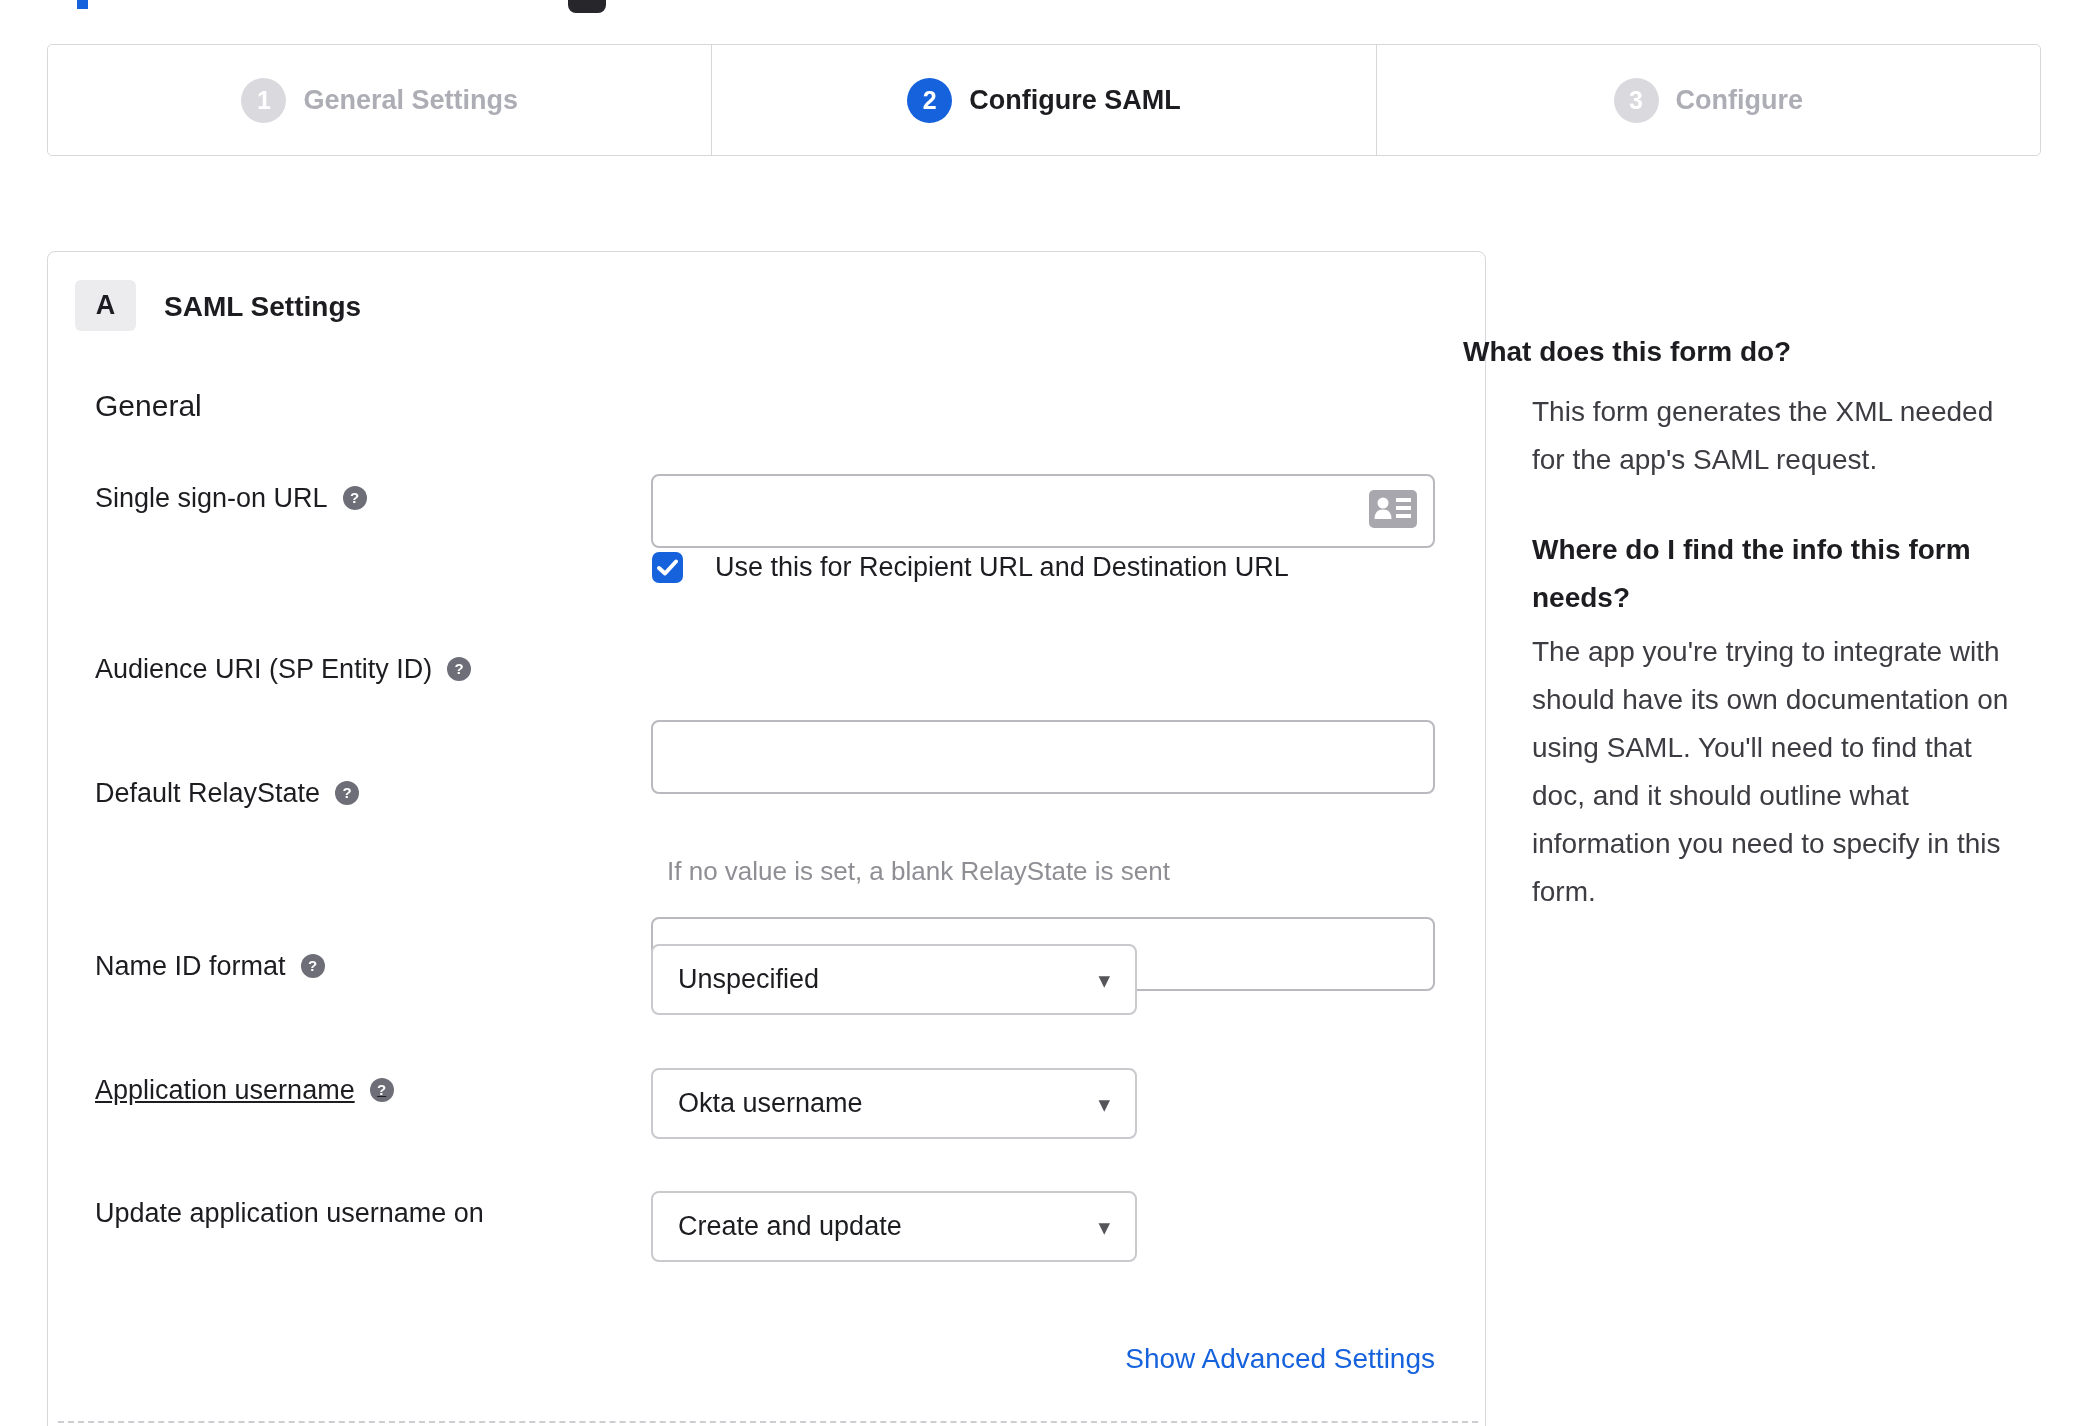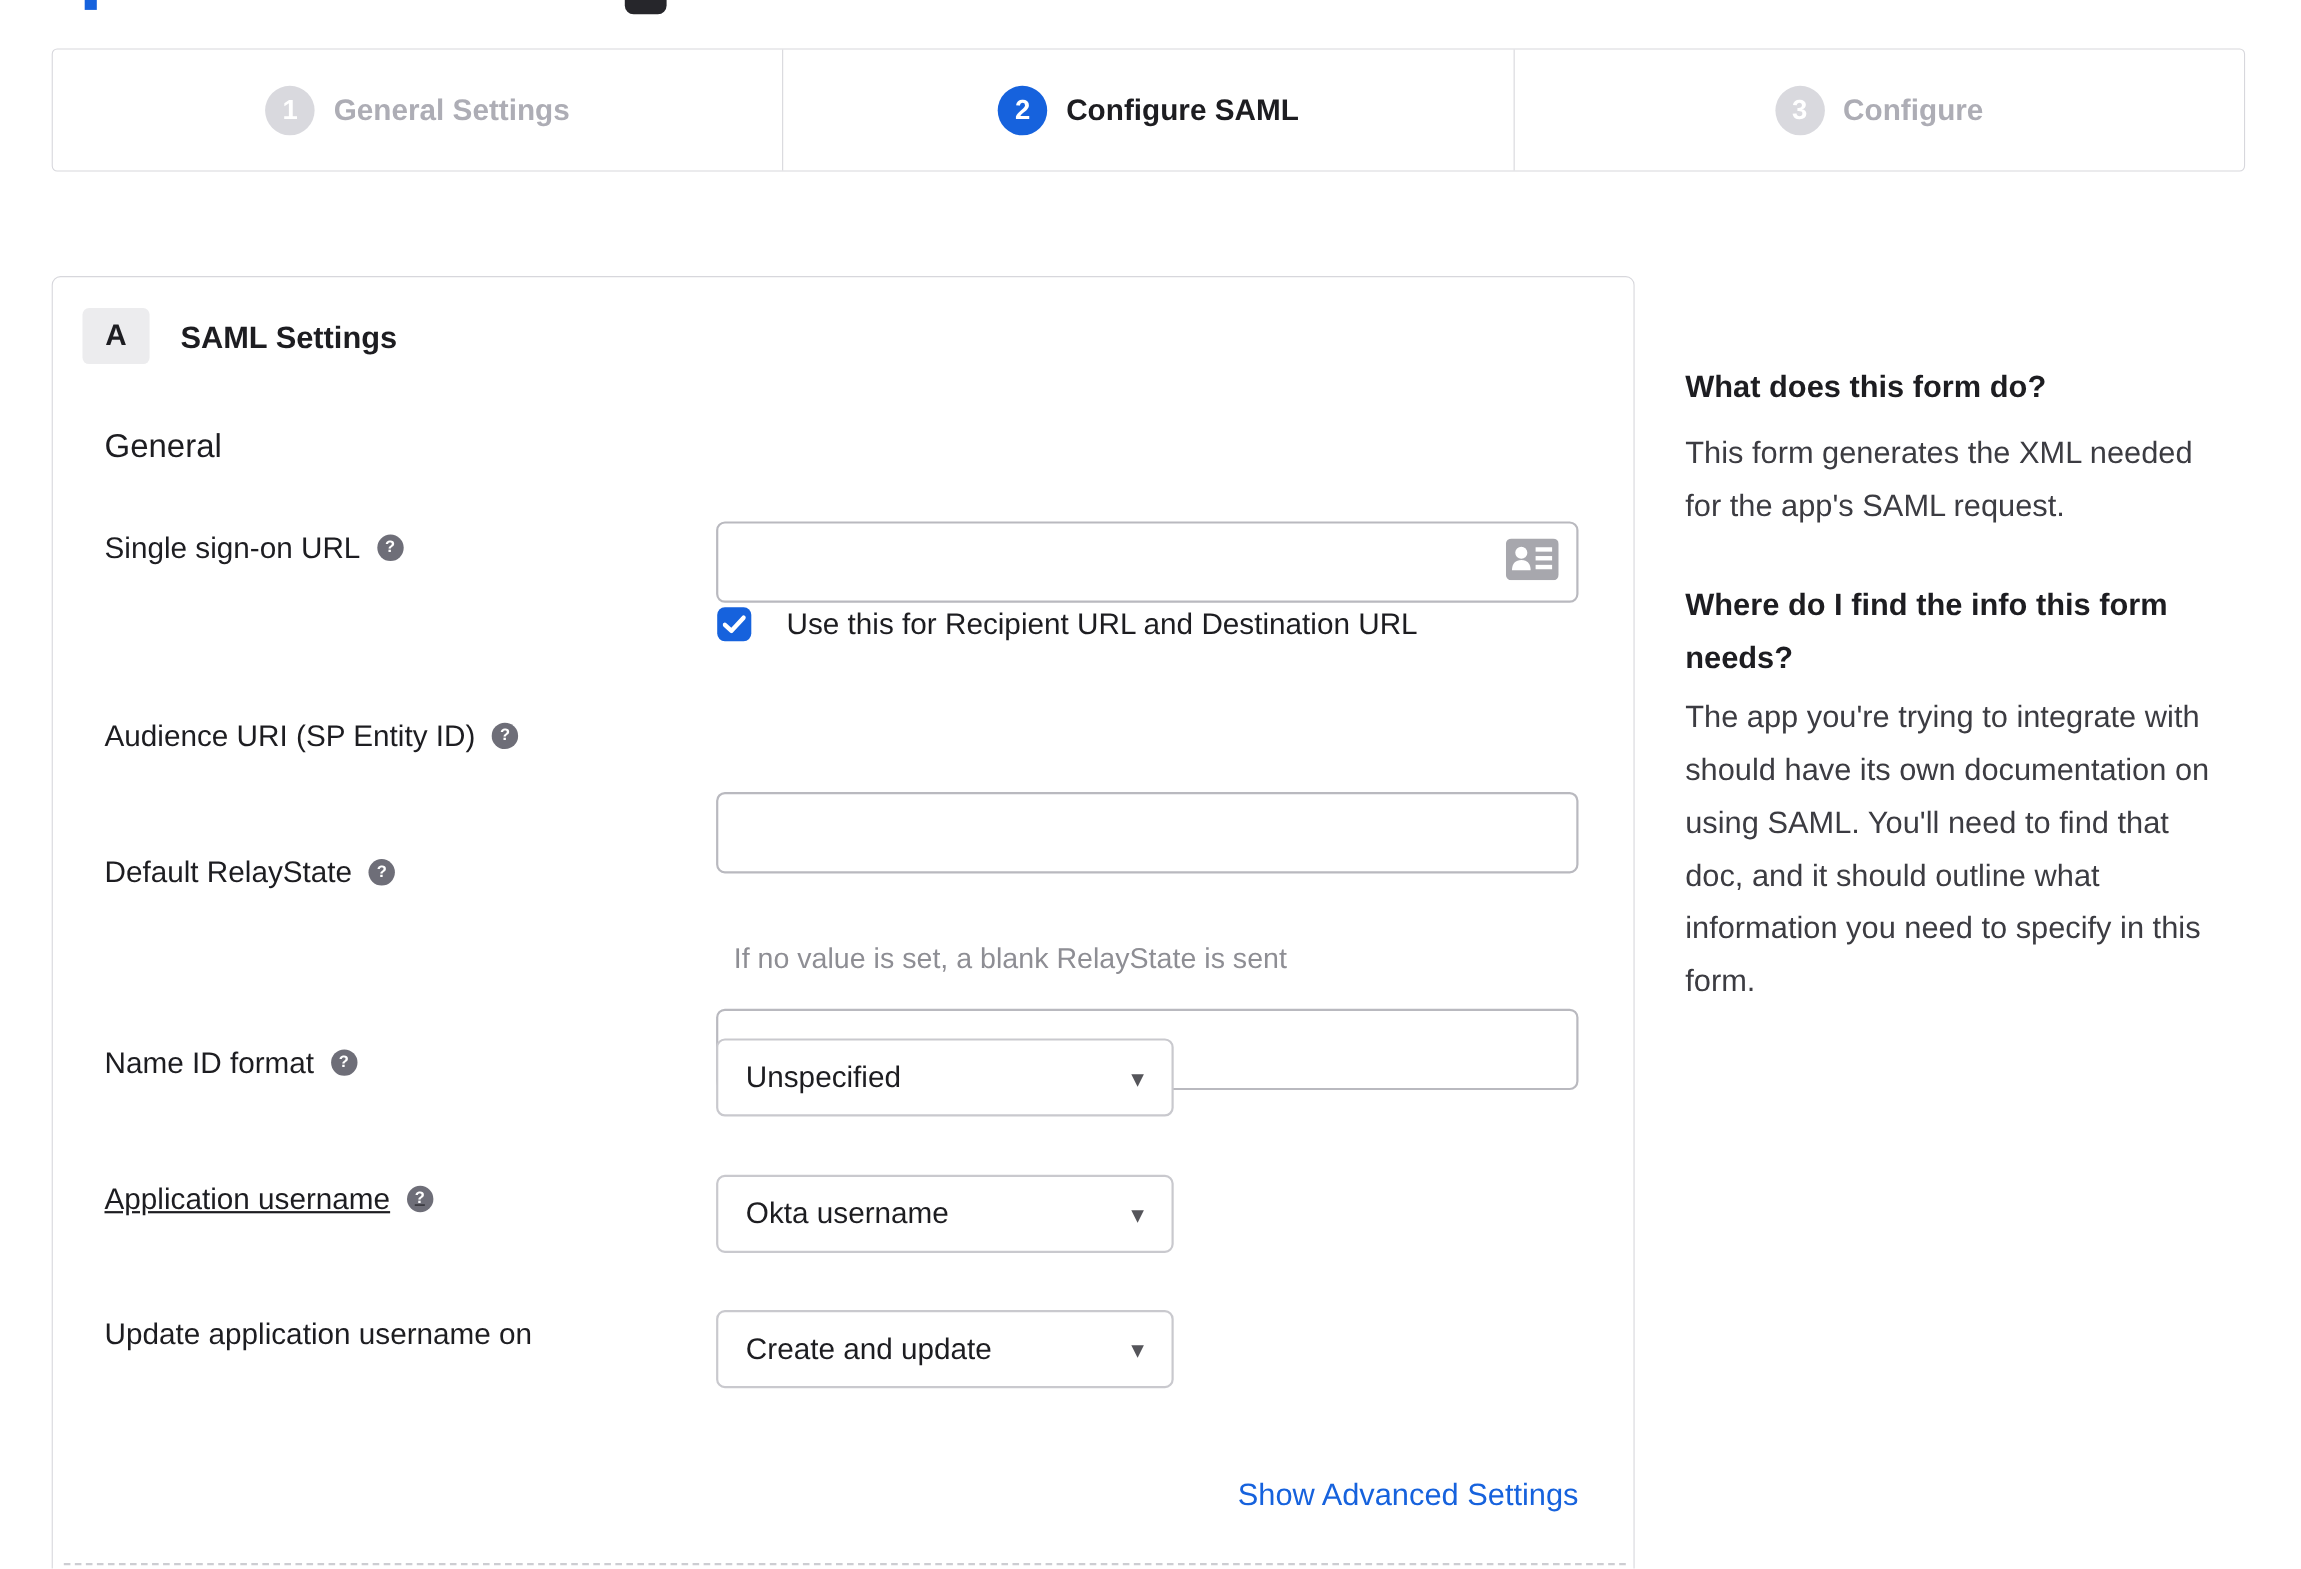--- a/index.html
+++ b/index.html
@@ -69,21 +69,21 @@
   .checkbox-row { display:flex; align-items:center; gap:27px; }
   .checkbox {
     width:31px; height:31px; background:#1662dd; border-radius:7px; flex:0 0 auto;
     display:flex; align-items:center; justify-content:center; cursor:pointer;
   }
   .checkbox-label { font-size:27px; color:#1d1d21; }
 
   .helper-text { font-size:26px; color:#8e8e94;margin-left:16px; }
 
   .select {
-    width:416px; height:71px; background:#fff;
+    width:486px; height:71px; background:#fff;
     border:2px solid #c9c9ce; border-radius:8px;
     display:flex; align-items:center; justify-content:space-between;
     padding:0 25px; cursor:pointer;
   }
   .select-value { font-size:27px; color:#1d1d21; }
   .select-arrow { font-size:23px; color:#55555a; line-height:1; transform:translateY(1px); }
 
   .advanced-link {
     left:651px; top:1343px; width:784px; text-align:right;
     font-size:28px; font-weight:500; color:#1662dd; cursor:pointer;
@@ -187,21 +187,21 @@
   <span>Update application username on</span>
 </div>
 <div class="abs select" style="left:651px; top:1191px;">
   <span class="select-value">Create and update</span>
   <span class="select-arrow">▾</span>
 </div>
 
 <div class="abs advanced-link">Show Advanced Settings</div>
 <div class="abs dashed-divider"></div>
 
-<div class="abs sb-heading" style="left:1532px; top:328px; width:560px;">What does this form do?</div>
+<div class="abs sb-heading" style="left:1463px; top:328px; width:560px;">What does this form do?</div>
 <div class="abs sb-body" style="left:1532px; top:388px; width:540px;">This form generates the XML needed
 for the app's SAML request.</div>
 <div class="abs sb-heading" style="left:1532px; top:526px; width:560px;">Where do I find the info this form
 needs?</div>
 <div class="abs sb-body" style="left:1532px; top:628px; width:560px;">The app you're trying to integrate with
 should have its own documentation on
 using SAML. You'll need to find that
 doc, and it should outline what
 information you need to specify in this
 form.</div>

